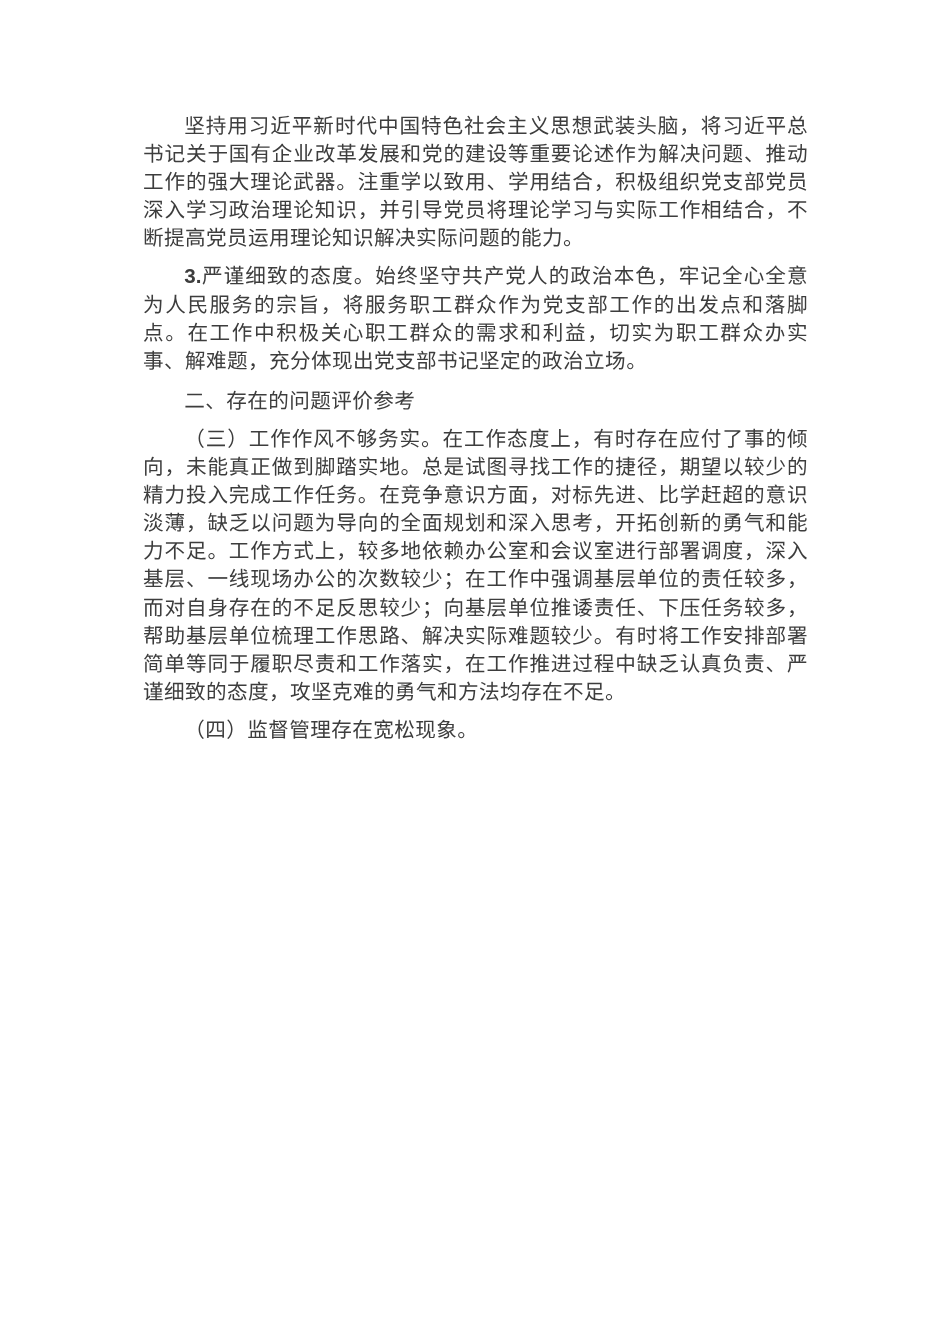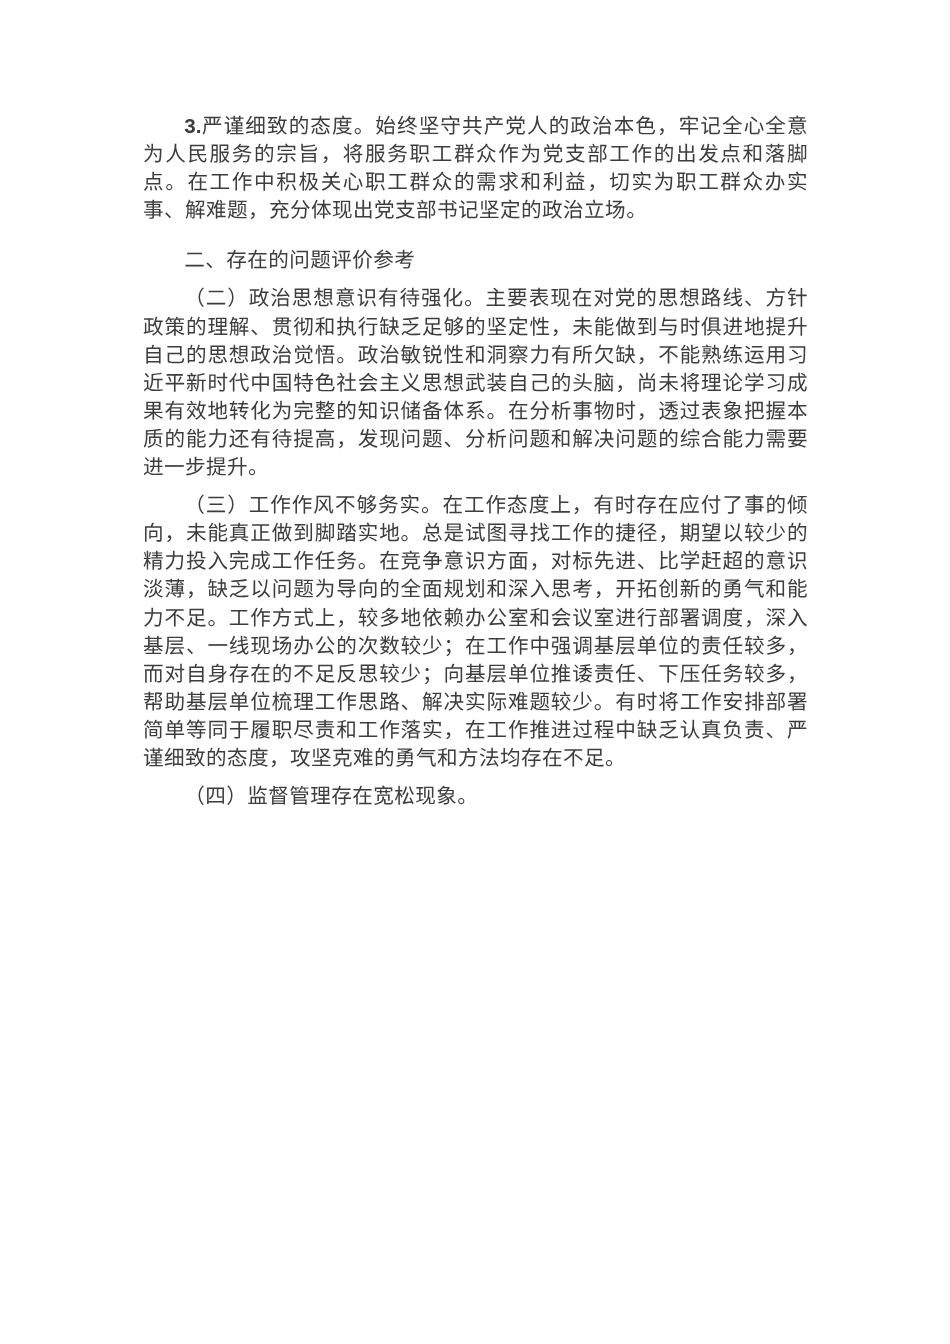--- a/index.html
+++ b/index.html
@@ -44,45 +44,45 @@
 
   .para + .para {
     margin-top: 10px;
   }
 
   .para.heading {
     font-weight: 400;
   }
 
   .para.heading-gap {
-    margin-top: 22px;
+    margin-top: 12px;
   }
 
   .num-bold {
     font-weight: 700;
     letter-spacing: 0;
   }
 
   
   .para:last-child {
     margin-bottom: 1px;
   }
 </style>
 </head>
 <body>
 
 <div class="page">
   <div class="content">
 
+    <p class="para">坚持用习近平新时代中国特色社会主义思想武装头脑，将习近平总书记关于国有企业改革发展和党的建设等重要论述作为解决问题、推动工作的强大理论武器。注重学以致用、学用结合，积极组织党支部党员深入学习政治理论知识，并引导党员将理论学习与实际工作相结合，不断提高党员运用理论知识解决实际问题的能力。</p>
 
     <p class="para"><span class="num-bold">3.</span><span>严谨细致的态度。始终坚守共产党人的政治本色，牢记全心全意为人民服务的宗旨，将服务职工群众作为党支部工作的出发点和落脚点。在工作中积极关心职工群众的需求和利益，切实为职工群众办实事、解难题，充分体现出党支部书记坚定的政治立场。</span></p>
 
     <p class="para heading heading-gap">二、存在的问题评价参考</p>
 
 
-    <p class="para">（二）政治思想意识有待强化。主要表现在对党的思想路线、方针政策的理解、贯彻和执行缺乏足够的坚定性，未能做到与时俱进地提升自己的思想政治觉悟。政治敏锐性和洞察力有所欠缺，不能熟练运用习近平新时代中国特色社会主义思想武装自己的头脑，尚未将理论学习成果有效地转化为完整的知识储备体系。在分析事物时，透过表象把握本质的能力还有待提高，发现问题、分析问题和解决问题的综合能力需要进一步提升。</p>
 
     <p class="para">（三）工作作风不够务实。在工作态度上，有时存在应付了事的倾向，未能真正做到脚踏实地。总是试图寻找工作的捷径，期望以较少的精力投入完成工作任务。在竞争意识方面，对标先进、比学赶超的意识淡薄，缺乏以问题为导向的全面规划和深入思考，开拓创新的勇气和能力不足。工作方式上，较多地依赖办公室和会议室进行部署调度，深入基层、一线现场办公的次数较少；在工作中强调基层单位的责任较多，而对自身存在的不足反思较少；向基层单位推诿责任、下压任务较多，帮助基层单位梳理工作思路、解决实际难题较少。有时将工作安排部署简单等同于履职尽责和工作落实，在工作推进过程中缺乏认真负责、严谨细致的态度，攻坚克难的勇气和方法均存在不足。</p>
 
     <p class="para">（四）监督管理存在宽松现象。</p>
 
   </div>
 </div>
 
 </body></html>

